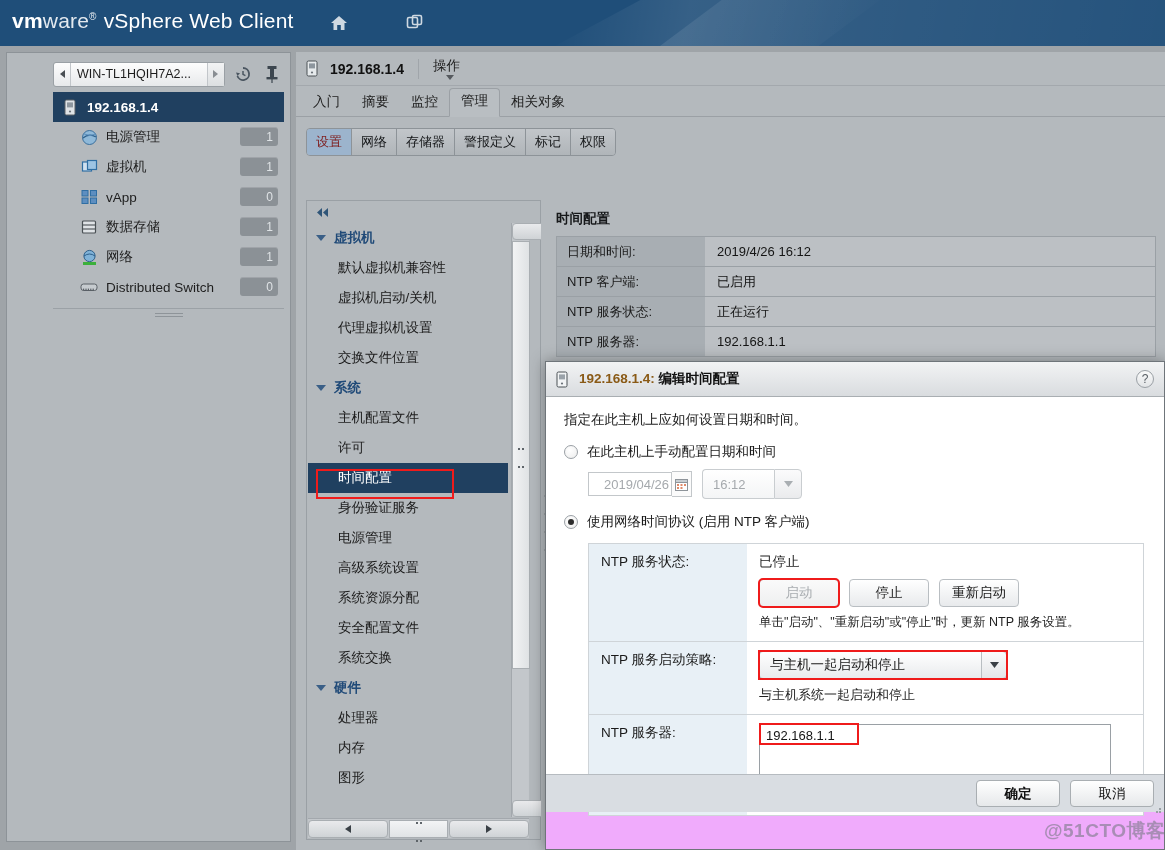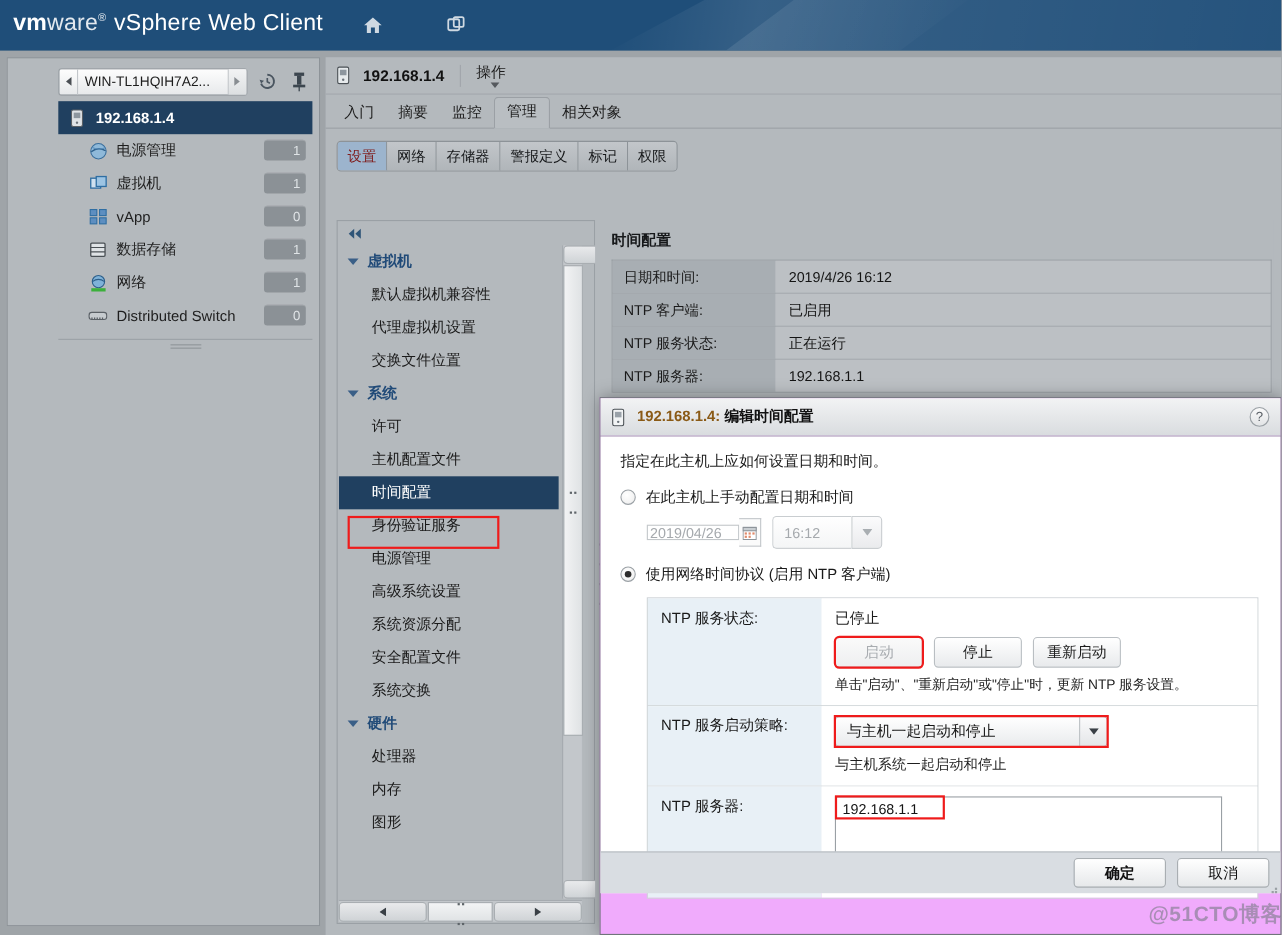--- a/index.html
+++ b/index.html
@@ -197,22 +197,22 @@
     width:14px;height:14px;border-radius:50%;border:1px solid #9aa0a5;
     background: radial-gradient(circle at 40% 35%, #ffffff, #ececec);
     margin-right: 9px; position:relative; flex:none;
   }
   .radio.on:after {
     content:''; position:absolute; left:3px; top:3px; width:6px;height:6px;border-radius:50%;
     background:#2c2c2c;
   }
   .dt-row { display:flex; align-items:center; margin: 8px 0 0 24px; }
   .dt-date {
-    width: 84px; height: 14px; border:1px solid #c3c7ca; background:#fff;
-    font-size: 13px; color:#a5a9ad; display:flex; align-items:center; padding-left:2px;
+    width: 84px; height: 24px; border:1px solid #c3c7ca; background:#fff;
+    font-size: 13px; color:#a5a9ad; display:flex; align-items:center; padding-left:15px;
   }
   .cal-btn { width:20px;height:26px;border:1px solid #c3c7ca; border-left:none; background:#fbfbfb; display:flex;align-items:center;justify-content:center; cursor:pointer; }
   .dt-time {
     margin-left: 10px; width: 72px; height: 30px; border:1px solid #c9cdd0; border-right:none;
     border-radius:4px 0 0 4px; background: linear-gradient(#ffffff,#f4f5f6);
     font-size: 13px; color:#a5a9ad; display:flex; align-items:center; padding-left:10px;
   }
   .dt-spin {
     width: 28px; height:30px; border:1px solid #c9cdd0; border-radius:0 4px 4px 0;
     background: linear-gradient(#fbfbfc,#eaebed); display:flex;align-items:center;justify-content:center; cursor:pointer;
@@ -460,29 +460,30 @@
             <path d="M13 1 L8 5.5 L13 10 Z" fill="#2f5578"></path>
           </svg>
         </div>
 
         <div class="nav-scroll">
           <div class="nav-group">
             <span class="tw"></span>
             <span>虚拟机</span>
           </div>
           <div class="nav-leaf">默认虚拟机兼容性</div>
+          <div class="nav-leaf">虚拟机启动/关机</div>
           <div class="nav-leaf">代理虚拟机设置</div>
           <div class="nav-leaf">交换文件位置</div>
 
           <div class="nav-group">
             <span class="tw"></span>
             <span>系统</span>
           </div>
+          <div class="nav-leaf">主机配置文件</div>
           <div class="nav-leaf">许可</div>
-          <div class="nav-leaf">主机配置文件</div>
           <div class="nav-leaf selected">时间配置</div>
           <div class="nav-leaf">身份验证服务</div>
           <div class="nav-leaf">电源管理</div>
           <div class="nav-leaf">高级系统设置</div>
           <div class="nav-leaf">系统资源分配</div>
           <div class="nav-leaf">安全配置文件</div>
           <div class="nav-leaf">系统交换</div>
 
           <div class="nav-group">
             <span class="tw"></span>

